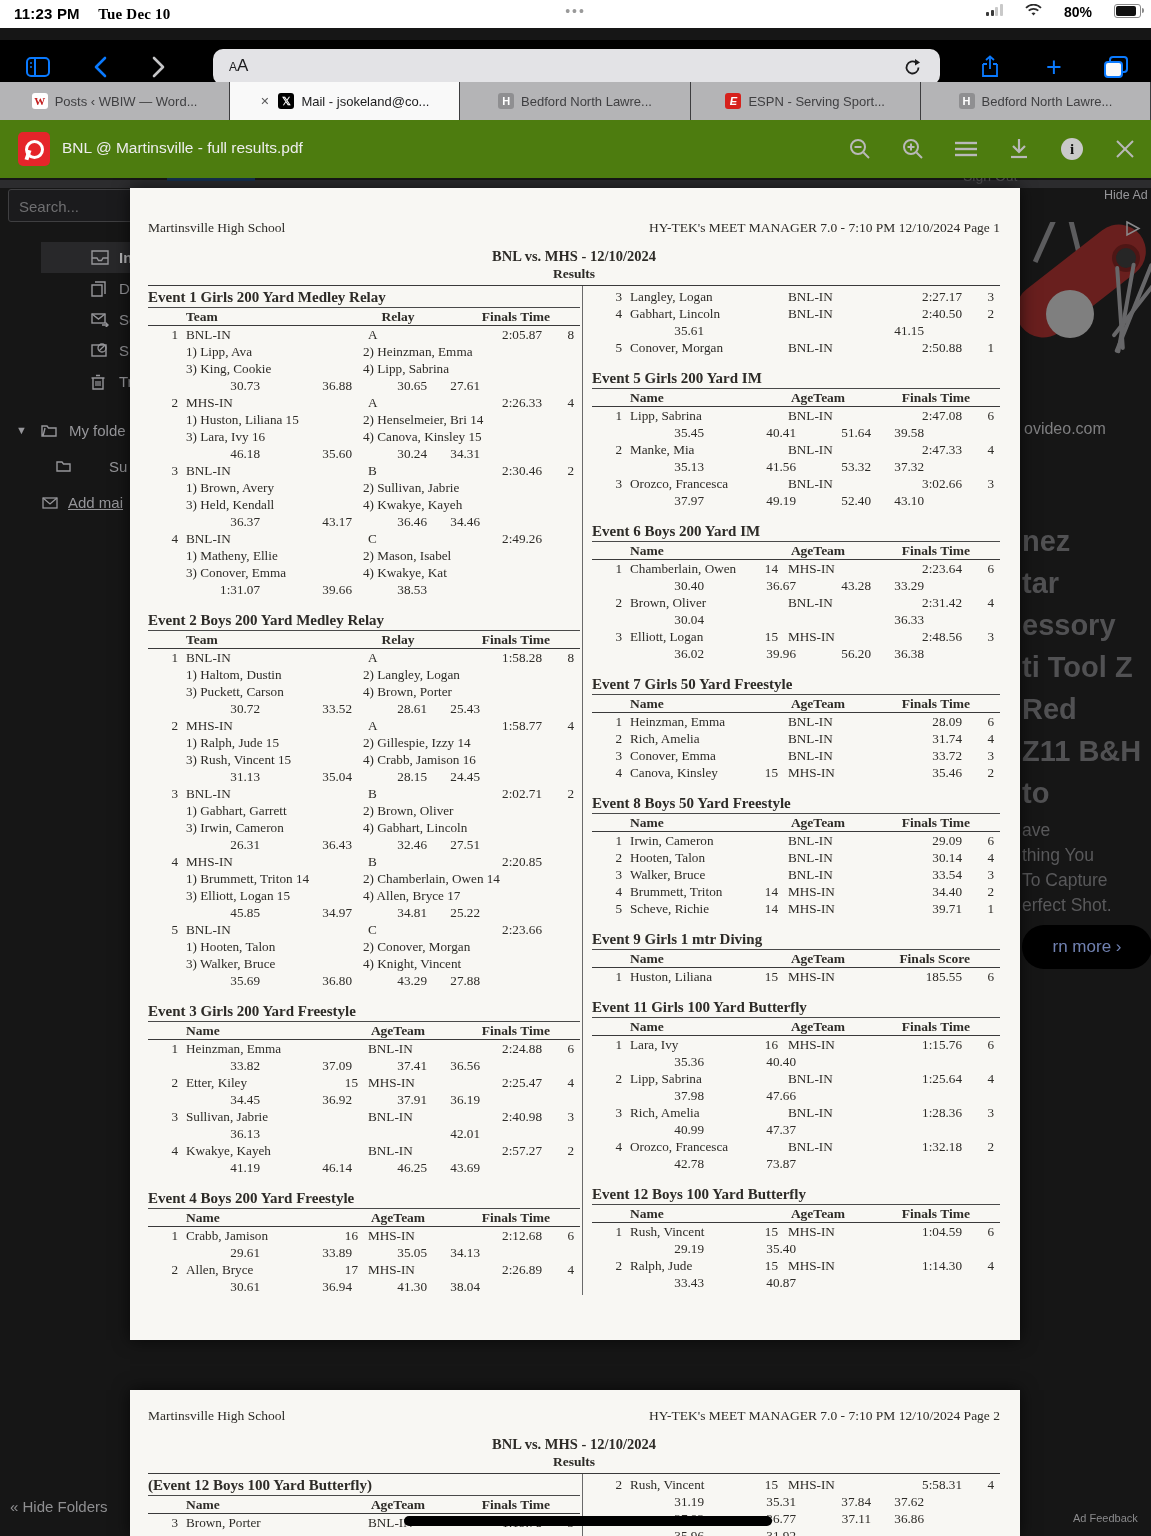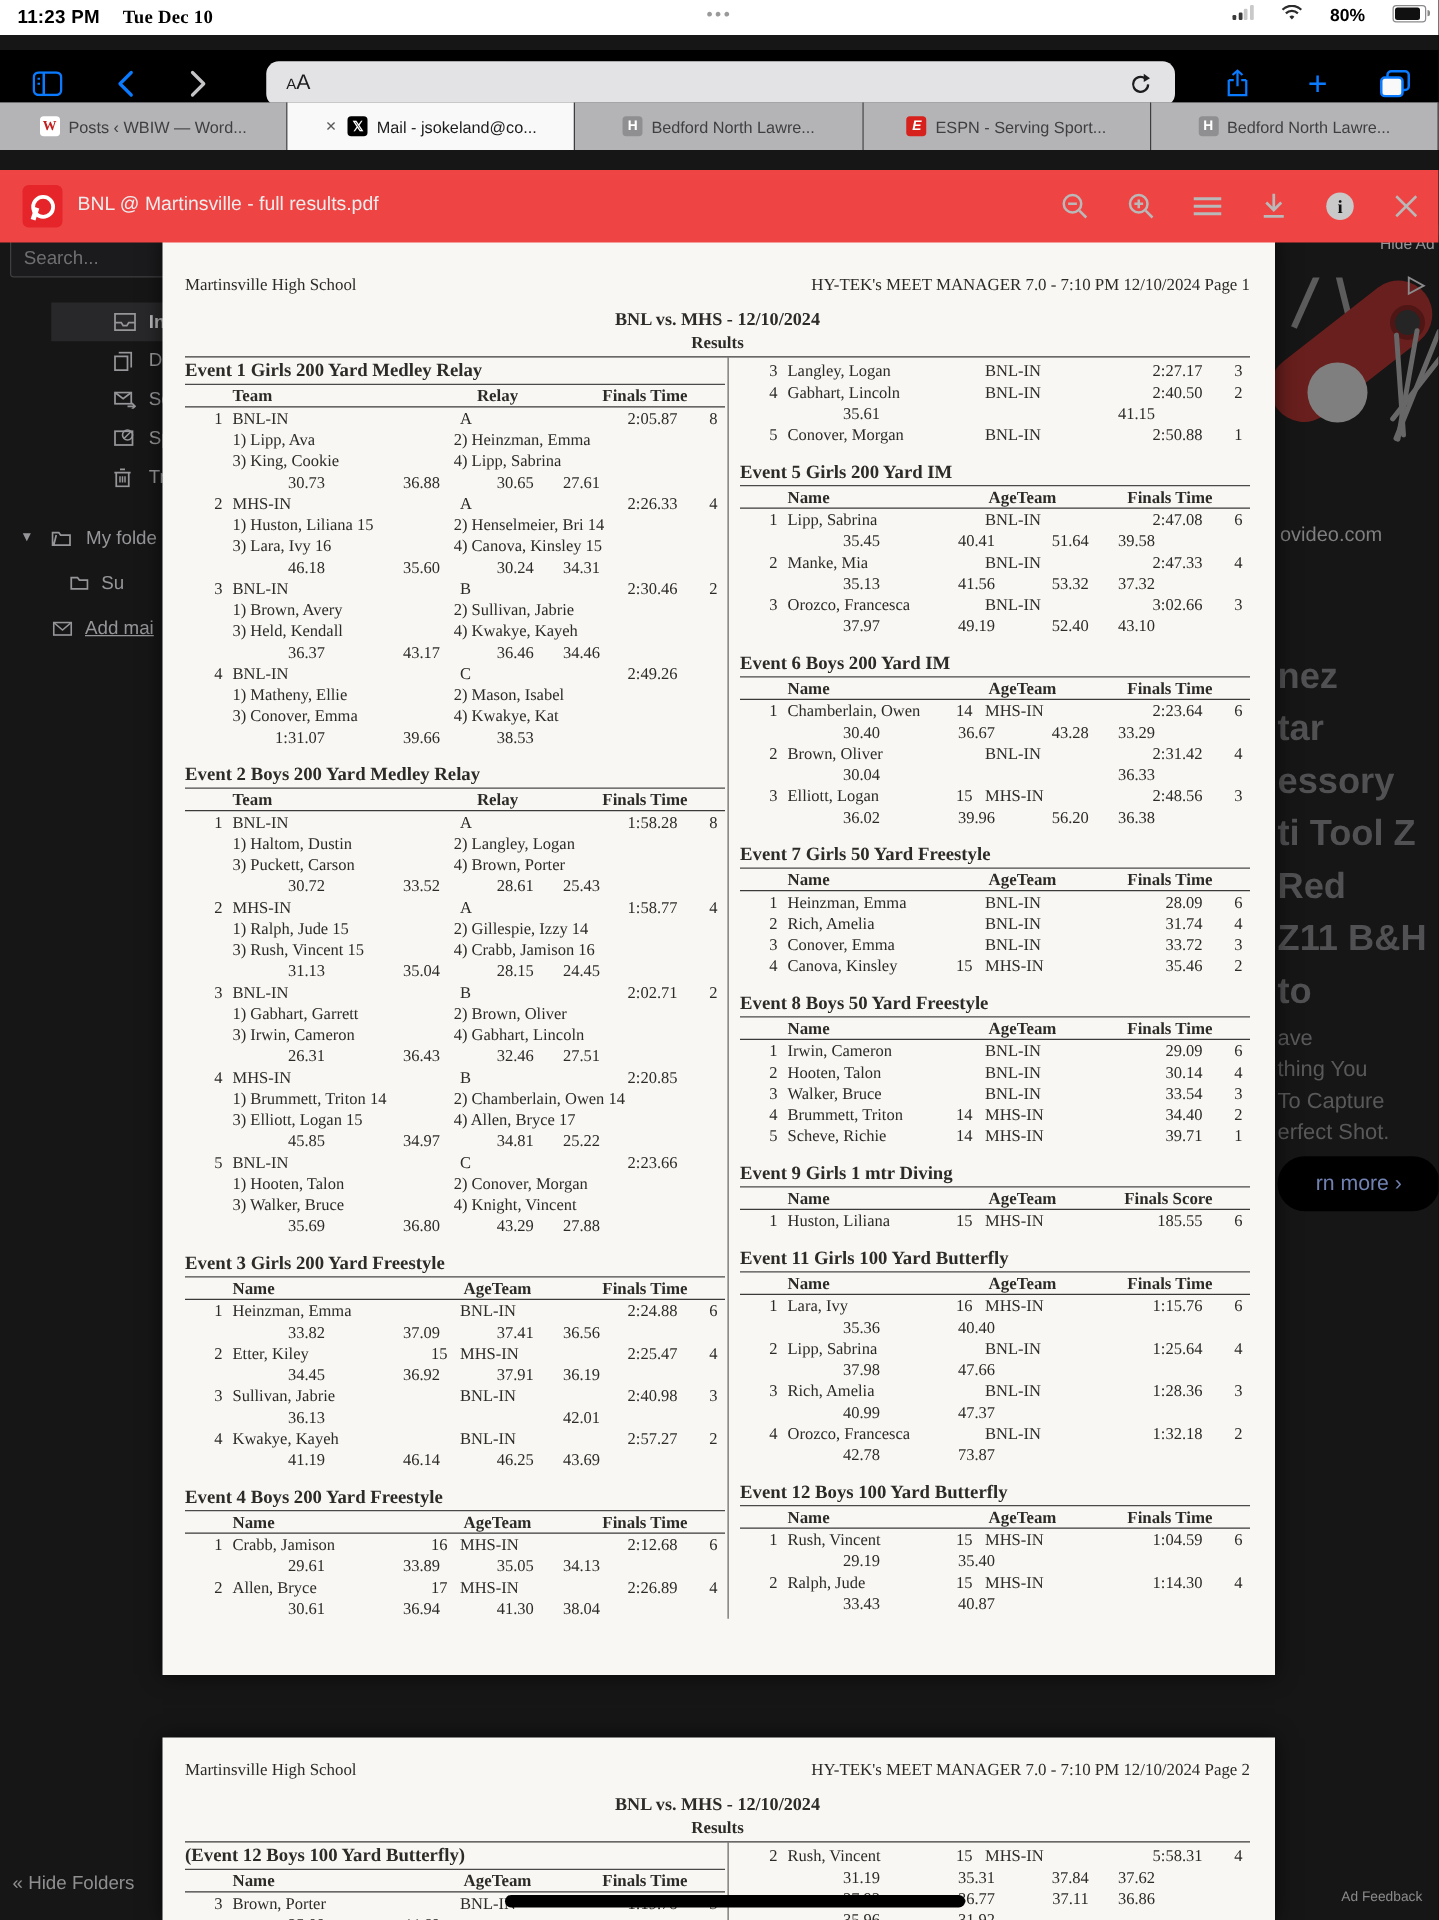--- a/index.html
+++ b/index.html
@@ -32,42 +32,42 @@
        border-right:1px solid #3d3d3f;font-size:13px;color:#3f3f41;overflow:hidden;white-space:nowrap;}
   .tab.active{background:#f9f9f9;color:#1b1b1d;}
   .tab .fav{width:16px;height:16px;border-radius:3px;display:flex;align-items:center;justify-content:center;
             font-size:11px;font-weight:bold;flex:0 0 16px;}
   .fav-W{background:#fff;color:#c31f1f;font-family:"Liberation Serif",serif;}
   .fav-X{background:#000;color:#fff;}
   .fav-H{background:#8f8f91;color:#fff;}
   .fav-E{background:#d6211c;color:#fff;font-style:italic;}
   .tab-close{color:#5a5a5c;font-size:11px;margin-right:2px;}
   
-  .pdfbar{position:absolute;top:136px;left:0;width:100%;height:58px;background:#ef4444;z-index:30;}
+  .pdfbar{position:absolute;top:120px;left:0;width:100%;height:58px;background:#4d7c0f;z-index:30;}
   .pdficon{position:absolute;left:18px;top:12px;width:32px;height:34px;background:#e5252a;border-radius:5px;}
   .pdficon:before{content:"";position:absolute;left:7px;top:8px;width:13px;height:13px;border:3px solid #fff;border-radius:50%;}
   .pdficon:after{content:"";position:absolute;left:8px;top:18px;width:4px;height:10px;background:#fff;transform:rotate(18deg);}
   .pdftitle{position:absolute;left:62px;top:19px;font-size:15.5px;color:#ededed;}
   .pdf-actions{position:absolute;right:10px;top:13px;display:flex;gap:21px;align-items:center;}
   .pdf-actions .ai{width:32px;height:32px;display:flex;align-items:center;justify-content:center;}
   
   .bluestrip{position:absolute;left:167px;top:172px;width:88px;height:9px;background:#15304f;z-index:5;}
   .graystrip{position:absolute;left:0;top:180px;width:100%;height:8px;background:#2c2c2e;z-index:4;}
   .signout{position:absolute;left:963px;top:168px;font-size:14px;color:#4e4e50;z-index:6;}
   .searchbox{position:absolute;left:8px;top:189px;width:166px;height:33px;border:1px solid #3f3f41;border-radius:3px;
              background:#1b1b1d;color:#6f6f71;font-size:15px;line-height:33px;padding-left:10px;z-index:5;box-sizing:border-box;}
   .folders{position:absolute;left:0;top:242px;width:180px;z-index:5;}
   .folder-row{position:relative;height:31px;display:flex;align-items:center;color:#96969a;font-size:15px;margin-left:41px;}
   .folder-row.sel{background:#28282a;color:#b7b7b9;font-weight:bold;}
   .folder-row .fic{width:18px;margin-left:50px;margin-right:10px;display:flex;}
   .myfolders{position:absolute;left:0;top:415px;width:180px;color:#96969a;font-size:15px;z-index:5;}
   .mf-row{display:flex;align-items:center;height:30px;}
   .mf-caret{margin-left:16px;font-size:11px;color:#96969a;}
   .mf-ic{margin-left:14px;margin-right:10px;display:flex;}
-  .mf-sub{display:flex;align-items:center;height:30px;margin-top:6px;}
+  .mf-sub{display:flex;align-items:center;height:30px;margin-top:6px;gap:28px;}
   .mf-sub .mf-ic{margin-left:56px;}
   .addmail{position:absolute;left:42px;top:494px;display:flex;align-items:center;gap:10px;
            color:#96969a;font-size:15px;z-index:5;text-decoration:none;}
   .addmail span{text-decoration:underline;}
   .hidefolders{position:absolute;left:10px;top:1498px;color:#8f8f91;font-size:15px;z-index:5;}
   
   .hidead{position:absolute;left:1104px;top:188px;font-size:12.5px;color:#96969a;z-index:5;}
   .ad-play{position:absolute;left:1124px;top:220px;z-index:5;}
   .ad-img{position:absolute;left:1020px;top:222px;width:131px;height:200px;overflow:hidden;z-index:3;opacity:.8;}
   .tool-body{position:absolute;left:-14px;top:32px;width:150px;height:54px;background:#7e2220;border-radius:27px;transform:rotate(-38deg);}

